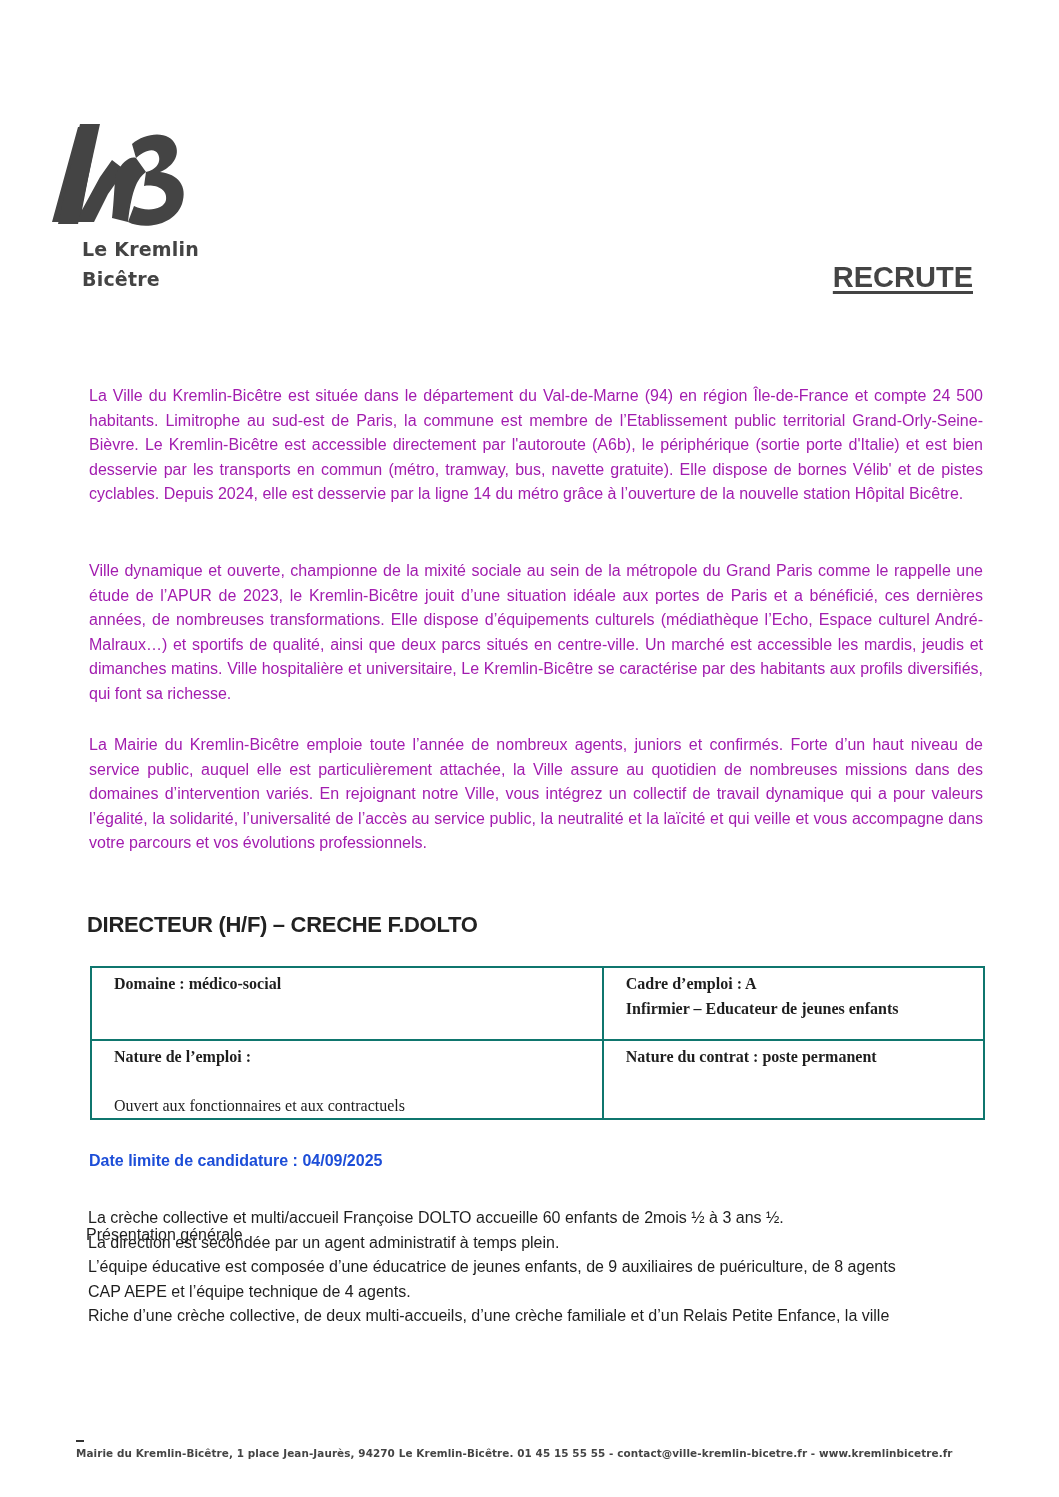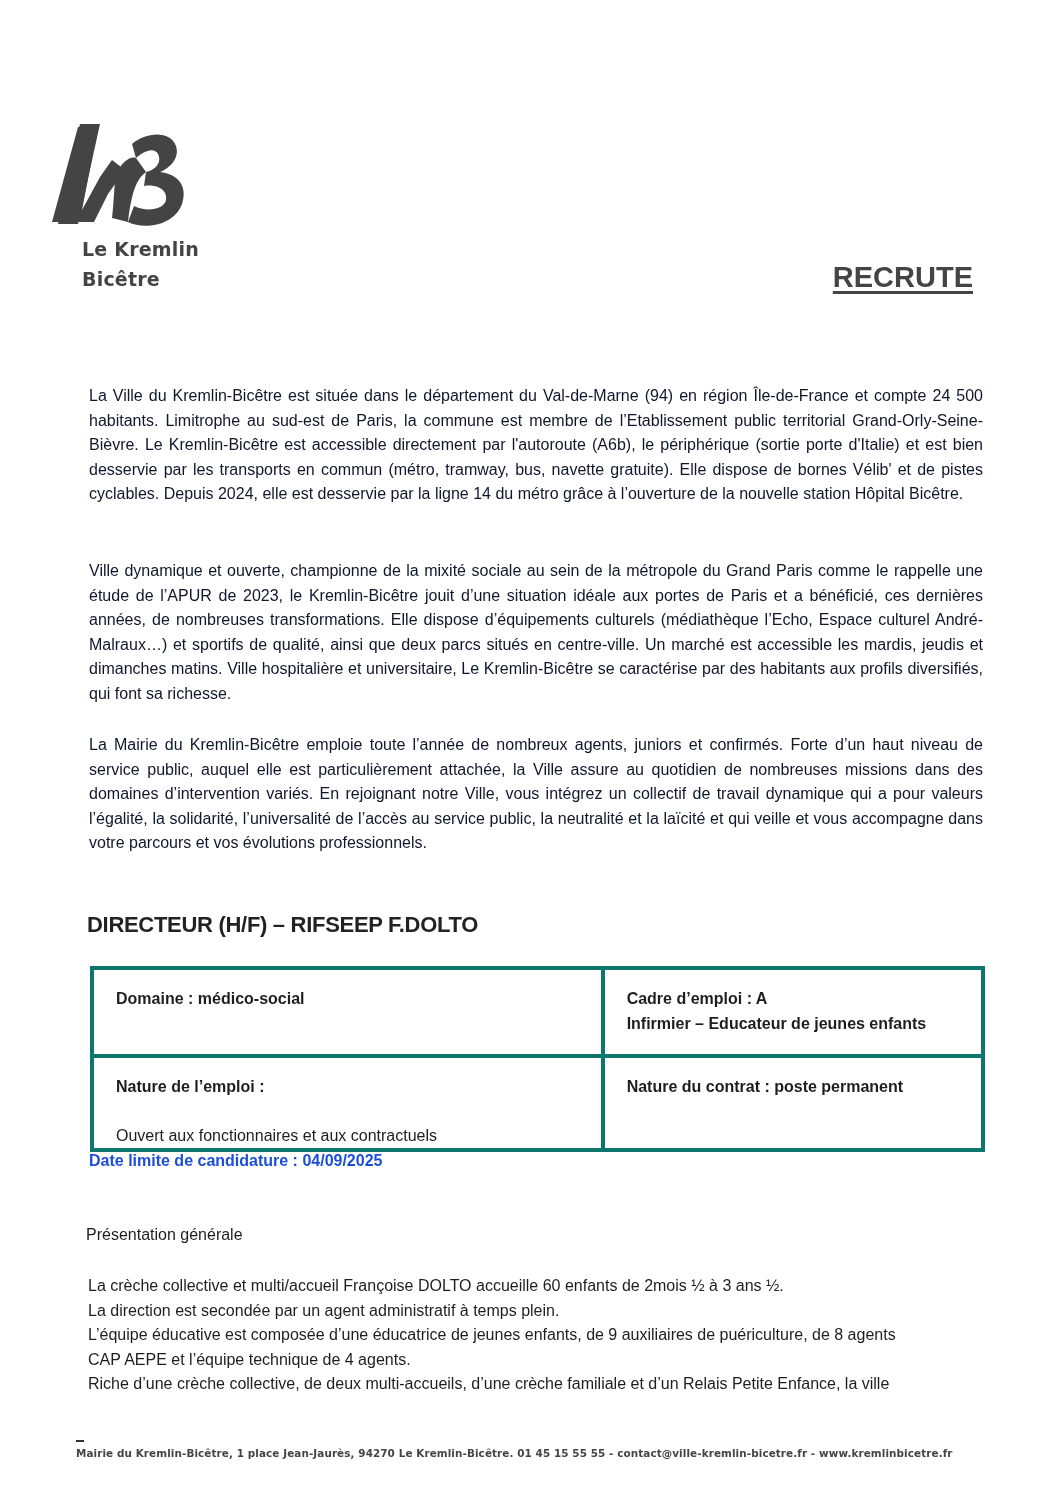--- a/index.html
+++ b/index.html
@@ -60,21 +60,21 @@
       text-decoration-thickness: 3px;
       text-underline-offset: 4px;
     }
     .intro {
       position: absolute;
       left: 89px;
       width: 894px;
       font-size: 16px;
       line-height: 24.5px;
       text-align: justify;
-      color: #0f172a;
+      color: #a21caf;
       margin: 0;
     }
     #p1 { top: 384px; }
     #p2 { top: 559px; }
     #p3 { top: 733px; }
     .job-title {
       position: absolute;
       left: 87px;
       top: 912px;
       font-size: 22px;
@@ -85,23 +85,24 @@
     table.info {
       position: absolute;
       left: 90px;
       top: 966px;
       width: 895px;
       border-collapse: collapse;
       font-size: 16px;
       color: #1e1e1e;
     }
     table.info td {
-      border: 4px solid #0f766e;
+      border: 2px solid #0f766e;
       vertical-align: top;
-      padding: 16px 8px 0 22px;
+      padding: 3px 8px 0 22px;
+      font-family: Liberation Serif, serif;
     }
     table.info td.right {
       padding-left: 22px;
     }
     .lbl { font-weight: bold; display: block; line-height: 25px; }
     .val { display: block; line-height: 25px; margin-top: 24px; }
     .row1 td { height: 68px; }
     .row2 td { height: 46px; }
     .row3 td { height: 48px; }
     .deadline {
@@ -116,21 +117,21 @@
       position: absolute;
       left: 86px;
       top: 1226px;
       font-size: 16px;
       font-weight: normal;
       color: #1e1e1e;
     }
     .presentation {
       position: absolute;
       left: 88px;
-      top: 1274px;
+      top: 1206px;
       width: 900px;
       font-size: 16px;
       line-height: 24.5px;
       color: #1e1e1e;
     }
     .presentation div { white-space: nowrap; }
     .footer-dash {
       position: absolute;
       left: 76px;
       top: 1440px;
@@ -169,21 +170,21 @@
 </div>
 
 <div class="title-block">
   <div class="title-line2">RECRUTE</div>
 </div>
 
 <p class="intro" id="p1">La Ville du Kremlin-Bicêtre est située dans le département du Val-de-Marne (94) en région Île-de-France et compte 24 500 habitants. Limitrophe au sud-est de Paris, la commune est membre de l’Etablissement public territorial Grand-Orly-Seine-Bièvre. Le Kremlin-Bicêtre est accessible directement par l'autoroute (A6b), le périphérique (sortie porte d'Italie) et est bien desservie par les transports en commun (métro, tramway, bus, navette gratuite). Elle dispose de bornes Vélib' et de pistes cyclables. Depuis 2024, elle est desservie par la ligne 14 du métro grâce à l’ouverture de la nouvelle station Hôpital Bicêtre.</p>
 <p class="intro" id="p2">Ville dynamique et ouverte, championne de la mixité sociale au sein de la métropole du Grand Paris comme le rappelle une étude de l’APUR de 2023, le Kremlin-Bicêtre jouit d’une situation idéale aux portes de Paris et a bénéficié, ces dernières années, de nombreuses transformations. Elle dispose d’équipements culturels (médiathèque l’Echo, Espace culturel André-Malraux…) et sportifs de qualité, ainsi que deux parcs situés en centre-ville. Un marché est accessible les mardis, jeudis et dimanches matins. Ville hospitalière et universitaire, Le Kremlin-Bicêtre se caractérise par des habitants aux profils diversifiés, qui font sa richesse.</p>
 <p class="intro" id="p3">La Mairie du Kremlin-Bicêtre emploie toute l’année de nombreux agents, juniors et confirmés. Forte d’un haut niveau de service public, auquel elle est particulièrement attachée, la Ville assure au quotidien de nombreuses missions dans des domaines d’intervention variés. En rejoignant notre Ville, vous intégrez un collectif de travail dynamique qui a pour valeurs l’égalité, la solidarité, l’universalité de l’accès au service public, la neutralité et la laïcité et qui veille et vous accompagne dans votre parcours et vos évolutions professionnels.</p>
 
-<div class="job-title">DIRECTEUR (H/F) – RIFSEEP F.DOLTO</div>
+<div class="job-title">DIRECTEUR (H/F) – CRECHE F.DOLTO</div>
 
 <table class="info">
   <colgroup>
     <col style="width:297px">
     <col style="width:216px">
     <col style="width:382px">
   </colgroup>
   <tbody>
       <tr class="row1">
     <td colspan="2">

